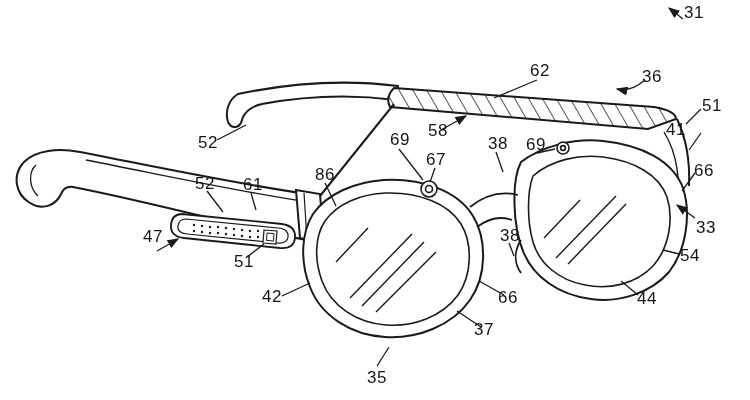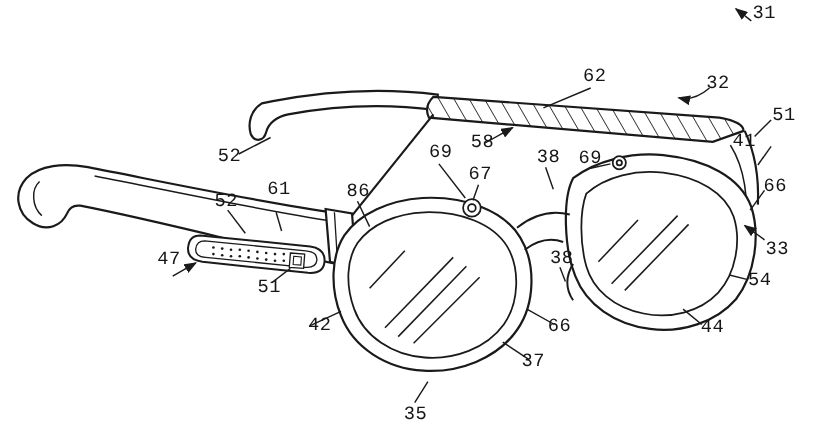--- a/index.html
+++ b/index.html
@@ -2,21 +2,21 @@
 <html><head>
 <meta charset="utf-8">
 <style>
   html, body { margin: 0; padding: 0; background: #ffffff; }
   .stage {
     position: relative;
     width: 750px;
     height: 400px;
     background: #ffffff;
     overflow: hidden;
-    font-family: Liberation Mono, monospace;
+    font-family: Liberation Sans, sans-serif;
   }
   .stage svg {
     position: absolute;
     left: 0; top: 0;
   }
   .ref-label {
     position: absolute;
     font-size: 17px;
     line-height: 1;
     color: #161616;
@@ -152,39 +152,39 @@
       <path d="M 282 296 L 310 283"></path>
       <path d="M 509 243 L 514 256"></path>
       <path d="M 504 295 L 479 281"></path>
       <path d="M 481 327 L 457 311"></path>
       <path d="M 377 366 L 389 347"></path>
     </g>
   </svg>
 
   <div>
     <div class="ref-label" style="left:684px; top:4px;">31</div>
-    <div class="ref-label" style="left:642px; top:68px;">32</div>
+    <div class="ref-label" style="left:642px; top:68px;">36</div>
     <div class="ref-label" style="left:530px; top:62px;">62</div>
     <div class="ref-label" style="left:198px; top:134px;">52</div>
     <div class="ref-label" style="left:428px; top:122px;">58</div>
     <div class="ref-label" style="left:390px; top:131px;">69</div>
     <div class="ref-label" style="left:426px; top:151px;">67</div>
     <div class="ref-label" style="left:488px; top:135px;">38</div>
     <div class="ref-label" style="left:526px; top:136px;">69</div>
     <div class="ref-label" style="left:702px; top:97px;">51</div>
     <div class="ref-label" style="left:666px; top:121px;">41</div>
     <div class="ref-label" style="left:694px; top:162px;">66</div>
     <div class="ref-label" style="left:696px; top:219px;">33</div>
     <div class="ref-label" style="left:680px; top:247px;">54</div>
     <div class="ref-label" style="left:637px; top:290px;">44</div>
     <div class="ref-label" style="left:315px; top:166px;">86</div>
     <div class="ref-label" style="left:195px; top:175px;">52</div>
-    <div class="ref-label" style="left:243px; top:164px;">61</div>
+    <div class="ref-label" style="left:243px; top:176px;">61</div>
     <div class="ref-label" style="left:234px; top:253px;">51</div>
     <div class="ref-label" style="left:143px; top:228px;">47</div>
-    <div class="ref-label" style="left:280px; top:288px;">42</div>
+    <div class="ref-label" style="left:262px; top:288px;">42</div>
     <div class="ref-label" style="left:500px; top:227px;">38</div>
     <div class="ref-label" style="left:498px; top:289px;">66</div>
     <div class="ref-label" style="left:474px; top:321px;text-align:center;">37</div>
     <div class="ref-label" style="left:367px; top:369px;">35</div>
   </div>
 
 </div>
 
 </body></html>

